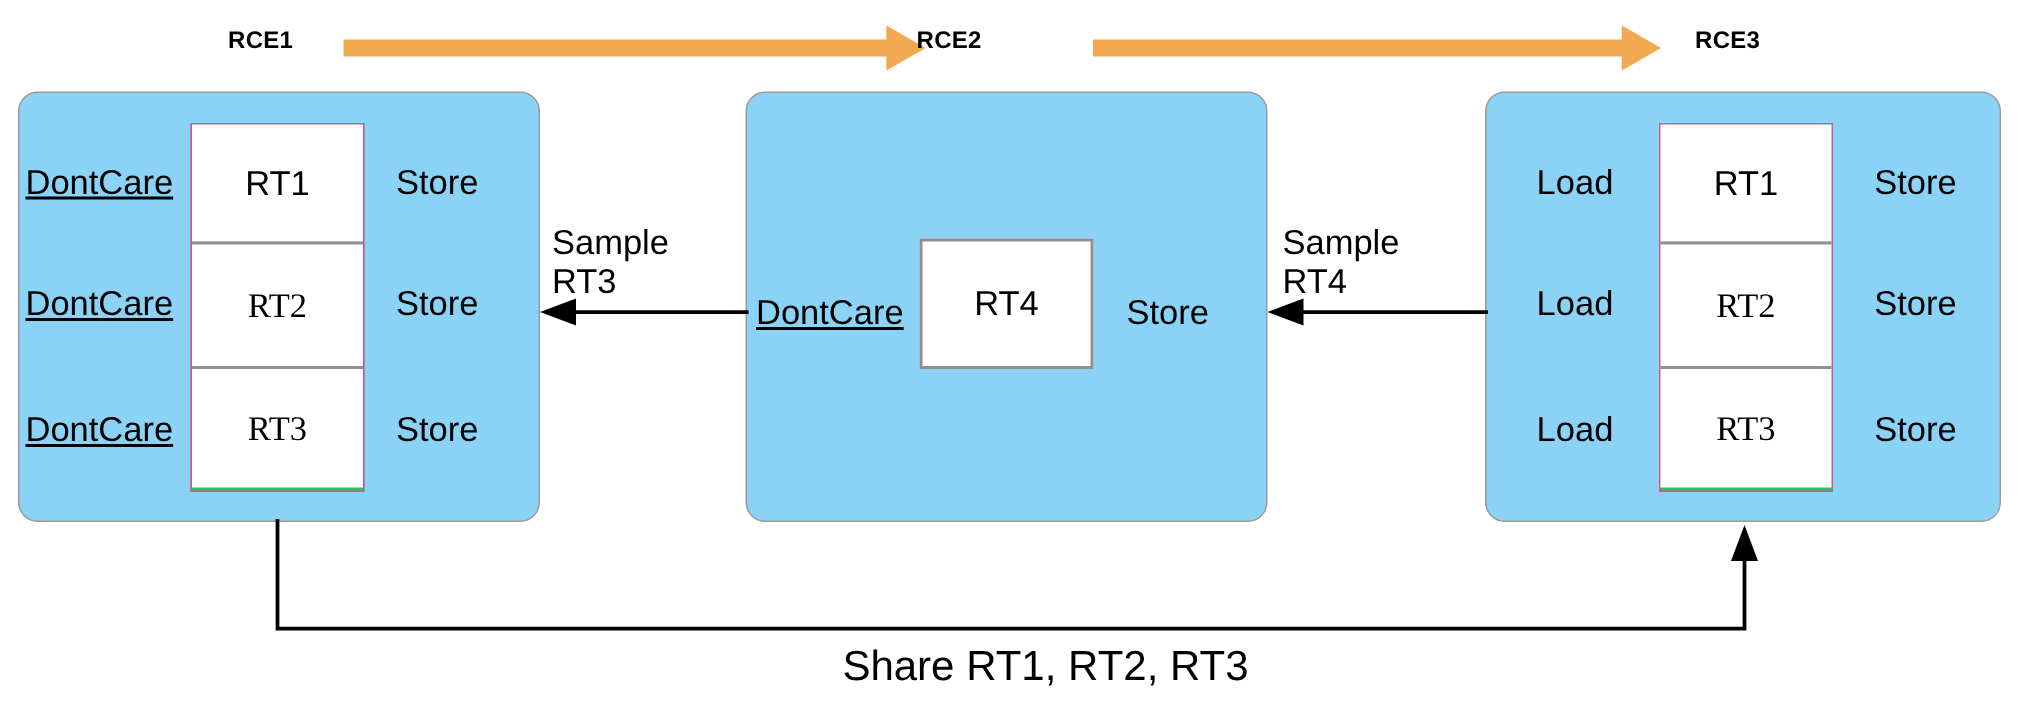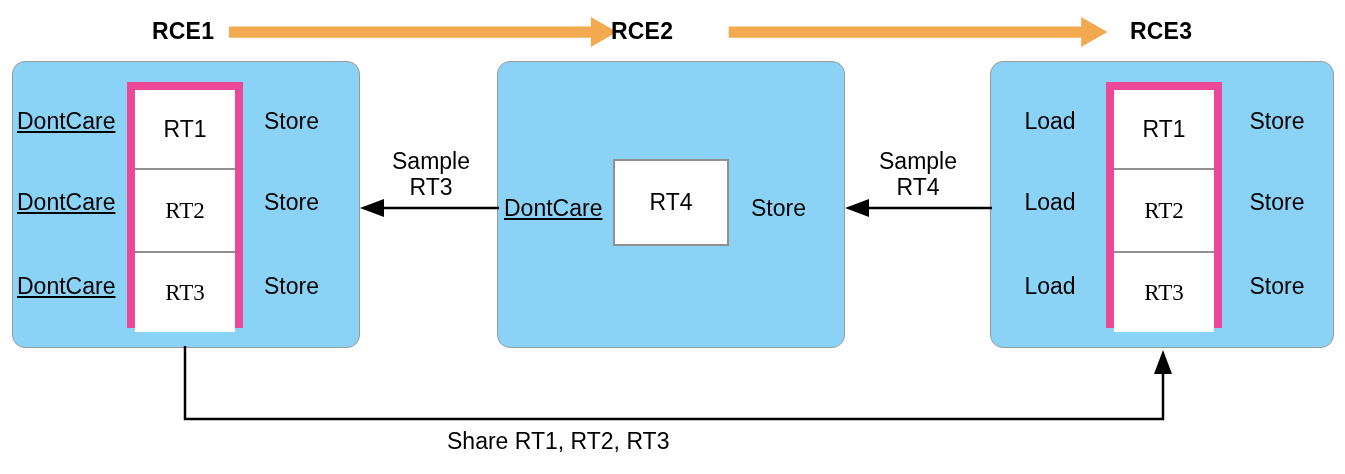--- a/index.html
+++ b/index.html
@@ -14,42 +14,42 @@
     position: relative;
     width: 1345px;
     height: 474px;
     background: #ffffff;
     overflow: hidden;
   }
   .abs { position: absolute; }
 
   
   .phase-label {
-    font-size: 23px;
+    font-size: 16px;
     font-weight: bold;
     color: #000000;
     letter-spacing: 0.2px;
     white-space: nowrap;
     line-height: 1;
   }
   .phase-arrow { height: 30px; }
 
   
   .panel {
     background: #8ad3f6;
     border: 1.5px solid #9a9a9a;
     border-radius: 13px;
     box-sizing: border-box;
   }
 
   
   .rt-stack {
     box-sizing: border-box;
-    border: 8px solid #ec4899;
-    background: #7dd3fc;
+    border: 1px solid #ec4899;
+    background: #22c55e;
   }
   .rt-cell {
     box-sizing: border-box;
     display: flex;
     align-items: center;
     justify-content: center;
     font-size: 23px;
     color: #000000;
     background: #ffffff;
   }
@@ -76,27 +76,27 @@
     line-height: 1;
   }
   .side-label.left  { justify-content: flex-start; text-decoration: underline; }
   .side-label.right { justify-content: flex-start; }
   .side-label.center{ justify-content: center; text-align: right; }
 
   
   .edge-label {
     font-size: 23px;
     color: #000000;
-    text-align: center;
     line-height: 26px;
     white-space: nowrap;
   }
   .bottom-label {
-    font-size: 23px;
+    font-size: 28px;
     color: #000000;
+    text-align: center;
     white-space: nowrap;
     line-height: 1;
   }
 
   svg { display: block; overflow: visible; }
 </style>
 </head>
 <body>
 
 <div id="canvas">

